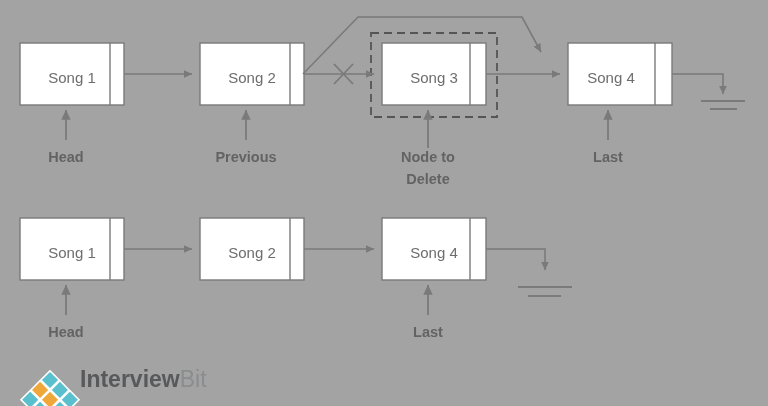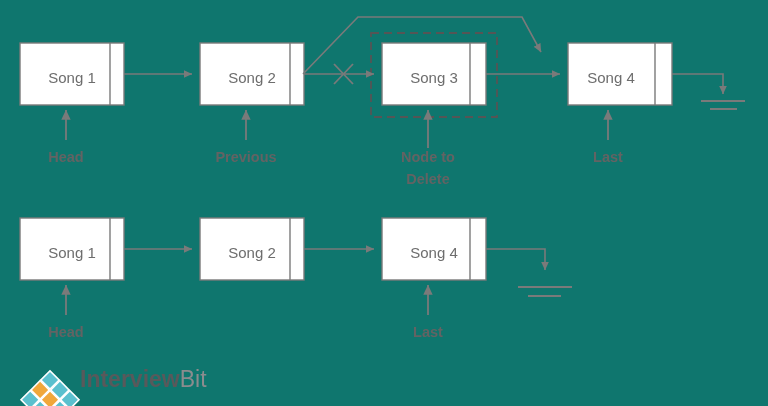--- a/index.html
+++ b/index.html
@@ -7,21 +7,21 @@
     padding: 0;
     background: #ffffff;
   }
   body {
     font-family: "Liberation Sans", sans-serif;
   }
   #canvas {
     position: relative;
     width: 768px;
     height: 406px;
-    background: #0f766e;
+    background: #a3a3a3;
     overflow: hidden;
   }
   .diagram-svg {
     position: absolute;
     left: 0;
     top: 0;
     width: 768px;
     height: 406px;
   }
   .node-text {

